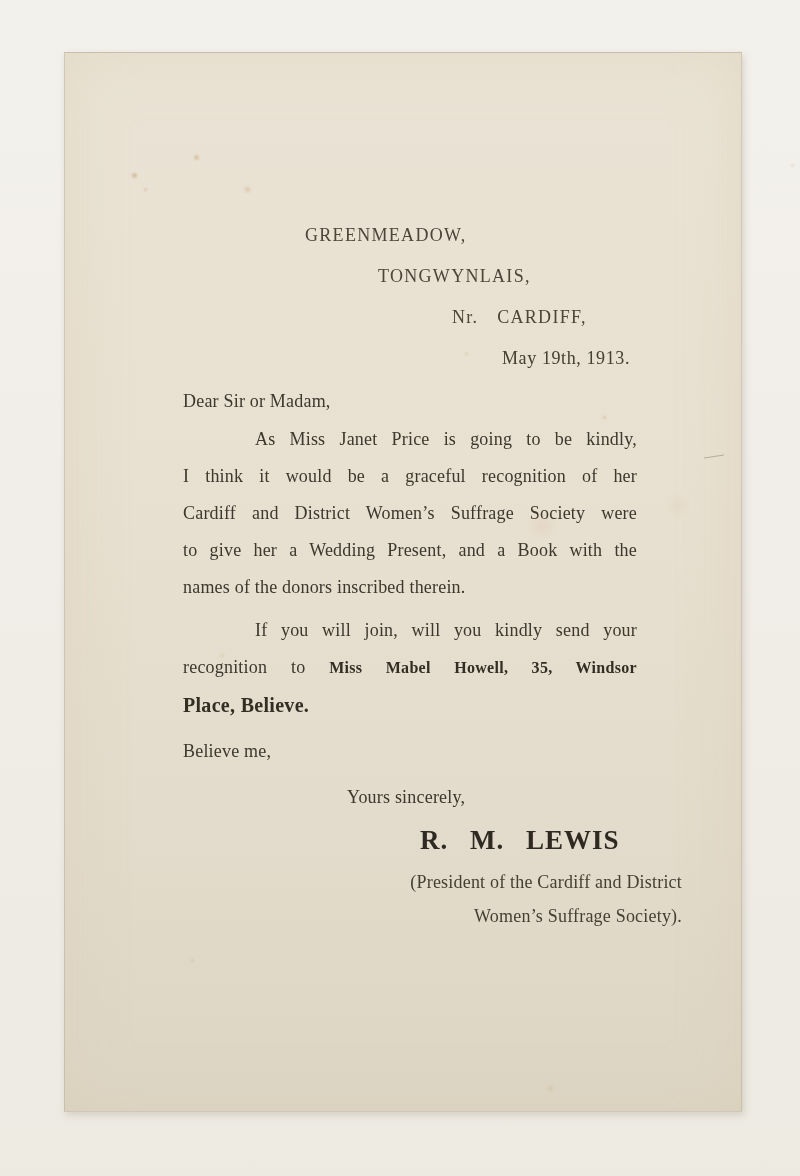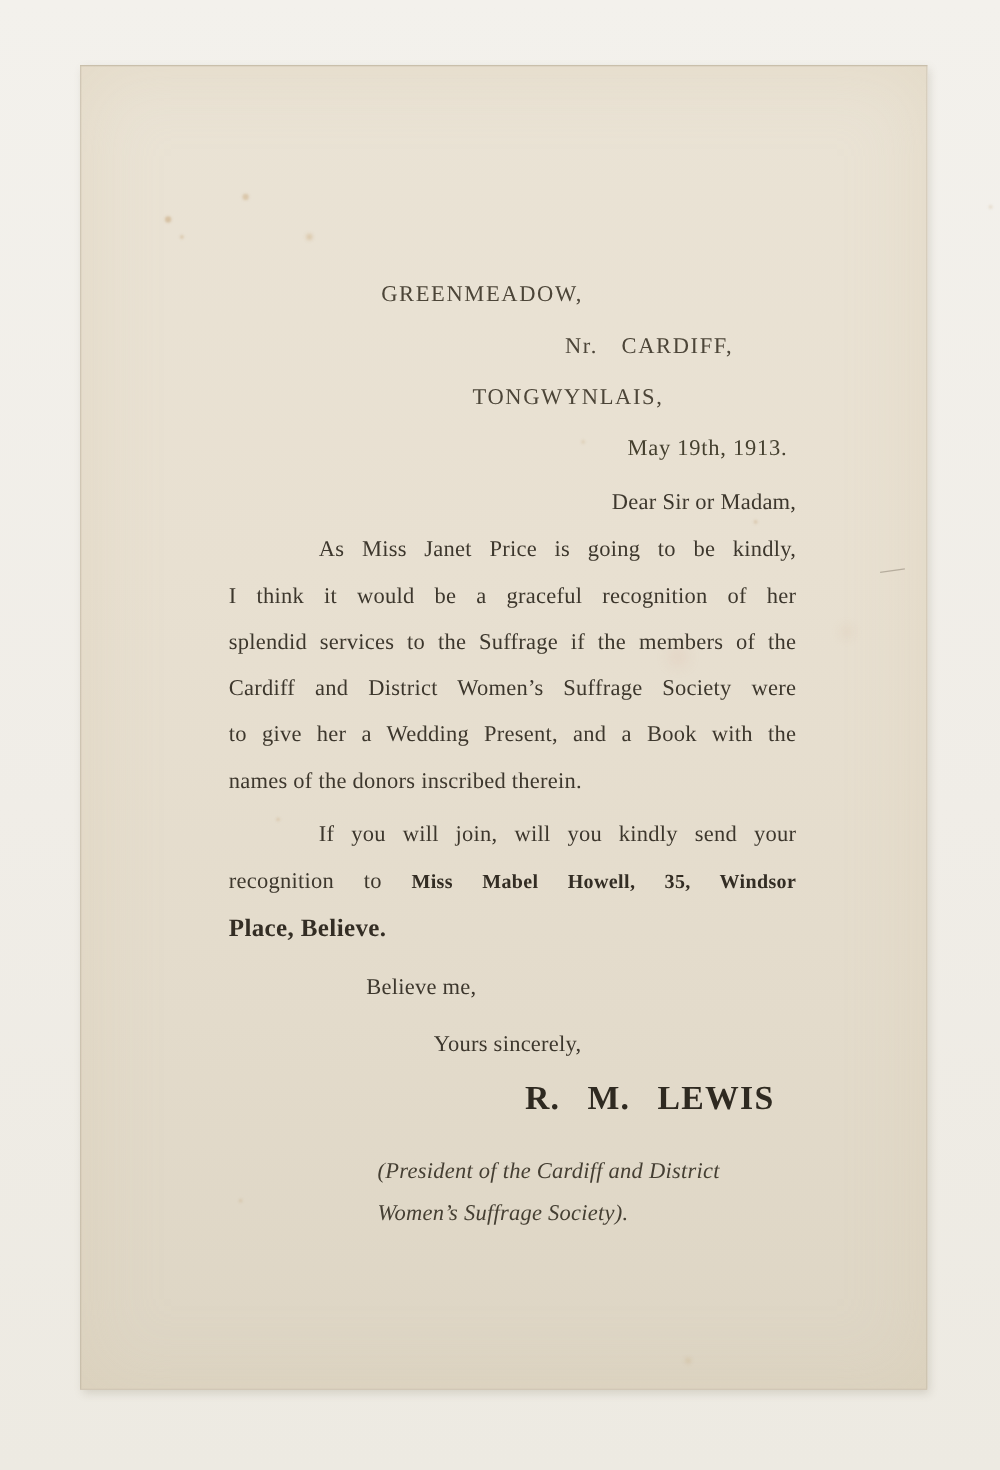--- a/index.html
+++ b/index.html
@@ -84,21 +84,20 @@
     margin-left: 118px;
     width: 454px;
     font-size: 18px;
     color: #3d372d;
     letter-spacing: 0.2px;
   }
 
   .salutation {
     margin-top: 4px;
     line-height: 37px;
-    text-align: right;
   }
 
   .para { margin-top: 1px; }
   .para2 { margin-top: 6px; }
 
   .line { line-height: 37px; }
   .line.justify {
     text-align: justify;
     text-align-last: justify;
   }
@@ -112,70 +111,68 @@
   }
   .line.bold-line {
     font-weight: bold;
     font-size: 20px;
     color: #332d24;
     line-height: 38px;
     letter-spacing: 0.3px;
   }
 
   
-  .valediction1 { margin-top: 9px; margin-left: 110px; line-height: 37px; }
+  .valediction1 { margin-top: 9px; line-height: 37px; }
   .valediction2 { margin-top: 9px; margin-left: 164px; line-height: 37px; }
 
   .signature {
     margin-top: 4px;
     margin-left: 237px;
     line-height: 40px;
     font-weight: bold;
     font-size: 27px;
     color: #2f2a21;
     letter-spacing: 1px;
     word-spacing: 14px;
   }
 
   .title-block {
-    margin-top: 21px;
+    margin-top: 5px;
     margin-left: 119px;
     width: 380px;
-    text-align: left;
-    font-style: italic;
+    text-align: right;
   }
   .title-line {
     line-height: 34px;
     font-size: 18px;
     color: #453f33;
     letter-spacing: 0.2px;
   }
 </style>
 </head>
 <body>
 
 <div class="scene">
 
   <div class="paper">
 
     <div class="heading">
       <div class="h-line h1">GREENMEADOW,</div>
+      <div class="h-line h2">TONGWYNLAIS,</div>
       <div class="h-line h3">Nr. CARDIFF,</div>
-      <div class="h-line h2">TONGWYNLAIS,</div>
       <div class="h-line h4">May 19th, 1913.</div>
     </div>
 
     <div class="body-block ink">
 
       <div class="salutation">Dear Sir or Madam,</div>
 
       <div class="para">
         <div class="line justify indent">As Miss Janet Price is going to be kindly,</div>
         <div class="line justify">I think it would be a graceful recognition of her</div>
-        <div class="line justify">splendid services to the Suffrage if the members of the</div>
         <div class="line justify">Cardiff and District Women’s Suffrage Society were</div>
         <div class="line justify">to give her a Wedding Present, and a Book with the</div>
         <div class="line">names of the donors inscribed therein.</div>
       </div>
 
       <div class="para para2">
         <div class="line justify indent">If you will join, will you kindly send your</div>
         <div class="line justify">
           <span>recognition to </span>
           <span class="bold-run">Miss Mabel Howell, 35, Windsor</span>

